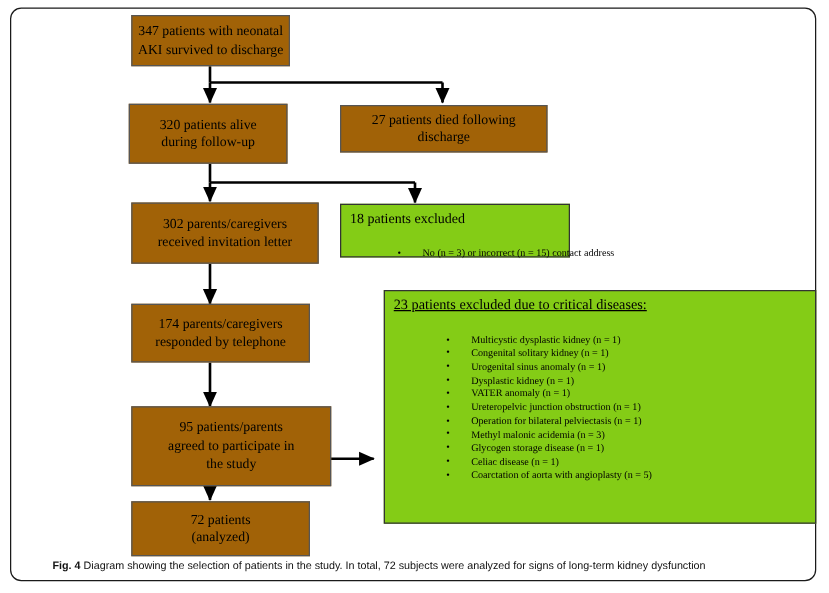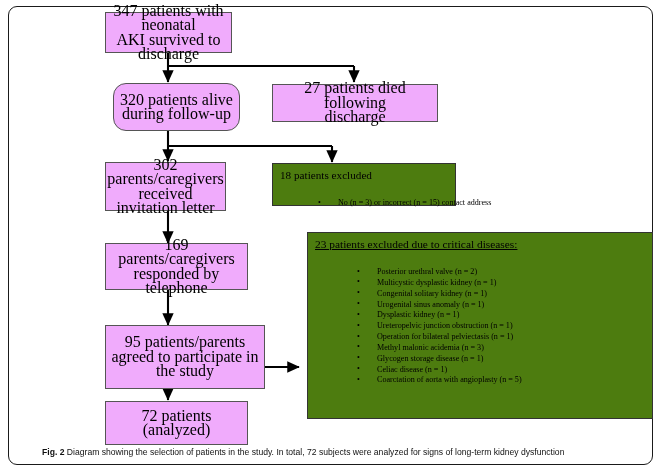--- a/index.html
+++ b/index.html
@@ -34,40 +34,40 @@
     top: 0;
     width: 663px;
     height: 474px;
     pointer-events: none;
   }
   
   .node {
     position: absolute;
     box-sizing: border-box;
     border: 1.2px solid #555555;
-    background: #f0abfc;
+    background: #a16207;
     display: flex;
     align-items: center;
     justify-content: center;
     text-align: center;
     color: #000000;
-    font-size: 16px;
+    font-size: 11px;
     line-height: 14.5px;
     padding: 18px 4px;
   }
   .node-text {
     display: block;
     white-space: pre-line;
   }
   
   .excl-box {
     position: absolute;
     box-sizing: border-box;
     border: 1.2px solid #333333;
-    background: #4d7c0f;
+    background: #84cc16;
     color: #000000;
     padding: 4px 6px 4px 7px;
   }
   .excl-head {
     font-size: 11.2px;
     line-height: 14px;
     color: #000;
   }
   .excl-head.underlined {
     text-decoration: underline;
@@ -148,37 +148,37 @@
 
       <path d="M168,389 L168,400" marker-end="url(#arrowhead)"></path>
     </g>
   </svg>
 
   <div class="node" style="left:105px; top:12px; width:127px; height:41px;">
     <span class="node-text">347 patients with neonatal
 AKI survived to discharge</span>
   </div>
 
-  <div class="node" style="left:113px; top:83px; width:127px; height:48px;border-radius:13px;">
+  <div class="node" style="left:103px; top:83px; width:127px; height:48px;">
     <span class="node-text">320 patients alive
 during follow-up</span>
   </div>
 
   <div class="node" style="left:272px; top:84px; width:166px; height:29px;">
     <span class="node-text">27 patients died following
 discharge</span>
   </div>
 
-  <div class="node" style="left:105px; top:162px; width:121px; height:49px;">
+  <div class="node" style="left:105px; top:162px; width:150px; height:49px;">
     <span class="node-text">302 parents/caregivers
 received invitation letter</span>
   </div>
 
   <div class="node" style="left:105px; top:243px; width:143px; height:47px;">
-    <span class="node-text">169 parents/caregivers
+    <span class="node-text">174 parents/caregivers
 responded by telephone</span>
   </div>
 
   <div class="node" style="left:105px; top:325px; width:160px; height:64px;">
     <span class="node-text">95 patients/parents
 agreed to participate in
 the study</span>
   </div>
 
   <div class="node" style="left:105px; top:401px; width:143px; height:44px;align-items:center;">
@@ -189,31 +189,31 @@
   <div class="excl-box" style="left:272px; top:163px; width:184px; height:43px;">
     <div class="excl-head">18 patients excluded</div>
     <ul class="excl-list">
       <li>No (n = 3) or incorrect (n = 15) contact address</li>
     </ul>
   </div>
 
   <div class="excl-box" style="left:307px; top:232px; width:346px; height:187px;">
     <div class="excl-head underlined">23 patients excluded due to critical diseases:</div>
     <ul class="excl-list tight">
-      <li>Posterior urethral valve (n = 2)</li>
       <li>Multicystic dysplastic kidney (n = 1)</li>
       <li>Congenital solitary kidney (n = 1)</li>
       <li>Urogenital sinus anomaly (n = 1)</li>
       <li>Dysplastic kidney (n = 1)</li>
+      <li>VATER anomaly (n = 1)</li>
       <li>Ureteropelvic junction obstruction (n = 1)</li>
       <li>Operation for bilateral pelviectasis (n = 1)</li>
       <li>Methyl malonic acidemia (n = 3)</li>
       <li>Glycogen storage disease (n = 1)</li>
       <li>Celiac disease (n = 1)</li>
       <li>Coarctation of aorta with angioplasty (n = 5)</li>
     </ul>
   </div>
 
   <div id="caption">
-    <span class="cap-label">Fig. 2</span><span> </span><span>Diagram showing the selection of patients in the study. In total, 72 subjects were analyzed for signs of long-term kidney dysfunction</span>
+    <span class="cap-label">Fig. 4</span><span> </span><span>Diagram showing the selection of patients in the study. In total, 72 subjects were analyzed for signs of long-term kidney dysfunction</span>
   </div>
 
 </div>
 
 </body></html>

